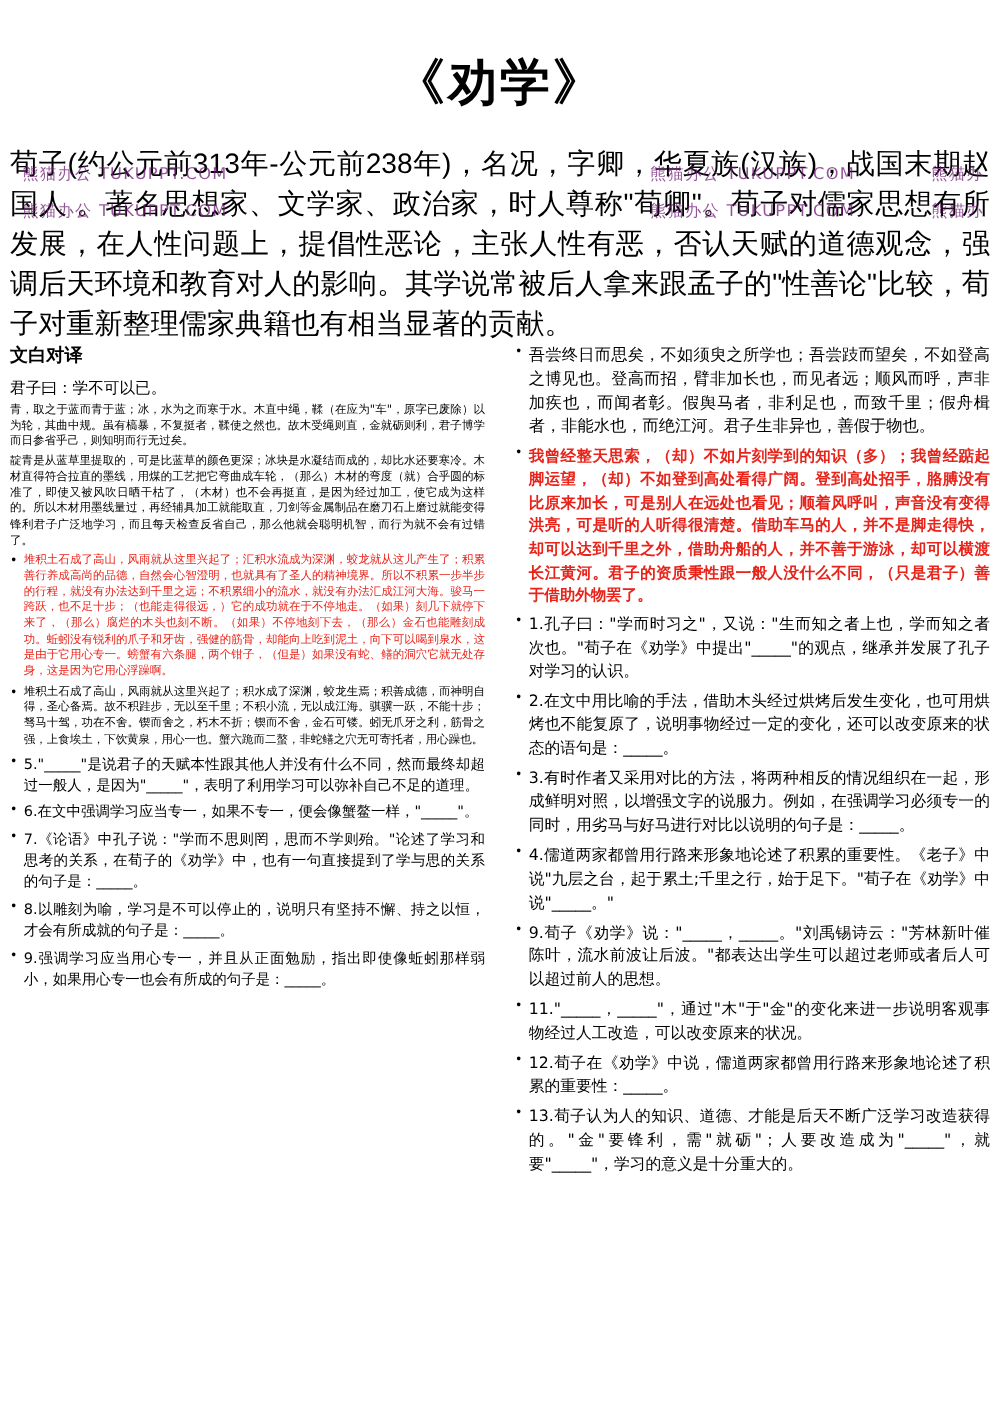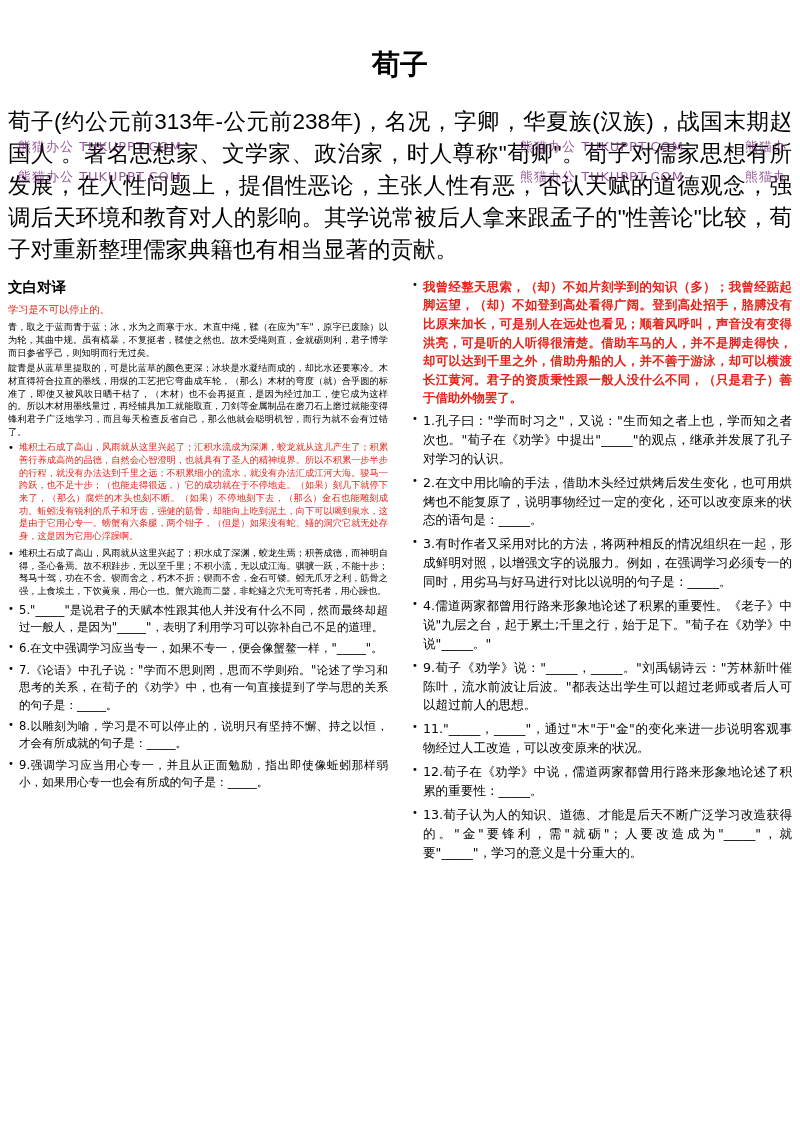--- a/index.html
+++ b/index.html
@@ -48,21 +48,20 @@
     line-height:1.42;
     font-family:Liberation Sans, sans-serif;
     margin:22px 0 0 0;
     text-align:justify;
     letter-spacing:0px;
   }
 
   
   .cols{
     display:flex;
-    margin-top:12px;
     gap:24px;
   }
   .col{width:50%;}
 
   .sec-title{
     font-size:14.5px;
     font-weight:bold;
     margin:0 0 6px 0;
     font-family:"DejaVu Sans","Liberation Sans",sans-serif;
   }
@@ -121,30 +120,30 @@
 
 <div class="page">
 
   <div class="wm" style="left:18px;top:92px;">熊猫办公 TUKUPPT.COM</div>
   <div class="wm" style="left:520px;top:92px;">熊猫办公 TUKUPPT.COM</div>
   <div class="wm" style="left:745px;top:92px;">熊猫办</div>
   <div class="wm" style="left:18px;top:122px;">熊猫办公 TUKUPPT.COM</div>
   <div class="wm" style="left:520px;top:122px;">熊猫办公 TUKUPPT.COM</div>
   <div class="wm" style="left:745px;top:122px;">熊猫办</div>
 
-  <h2 class="author">荀子</h2>
+  <h1 class="main-title">《劝学》</h1>
 
   <p class="intro">荀子(约公元前313年-公元前238年)，名况，字卿，华夏族(汉族)，战国末期赵国人 。著名思想家、文学家、政治家，时人尊称"荀卿"。荀子对儒家思想有所发展，在人性问题上，提倡性恶论，主张人性有恶，否认天赋的道德观念，强调后天环境和教育对人的影响。其学说常被后人拿来跟孟子的"性善论"比较，荀子对重新整理儒家典籍也有相当显著的贡献。</p>
 
   <div class="cols">
 
     <div class="col">
       <div class="sec-title">文白对译</div>
 
-      <div class="small red">学习是不可以停止的。</div>
+      <div class="line">君子曰：学不可以已。</div>
 
       <div class="tiny">青，取之于蓝而青于蓝；冰，水为之而寒于水。木直中绳，鞣（在应为"车"，原字已废除）以为轮，其曲中规。虽有槁暴，不复挺者，鞣使之然也。故木受绳则直，金就砺则利，君子博学而日参省乎己，则知明而行无过矣。</div>
       <div class="tiny">靛青是从蓝草里提取的，可是比蓝草的颜色更深；冰块是水凝结而成的，却比水还要寒冷。木材直得符合拉直的墨线，用煤的工艺把它弯曲成车轮，（那么）木材的弯度（就）合乎圆的标准了，即使又被风吹日晒干枯了，（木材）也不会再挺直，是因为经过加工，使它成为这样的。所以木材用墨线量过，再经辅具加工就能取直，刀剑等金属制品在磨刀石上磨过就能变得锋利君子广泛地学习，而且每天检查反省自己，那么他就会聪明机智，而行为就不会有过错了。</div>
 
       <ul class="bul">
         <li>
           <div class="tiny red">堆积土石成了高山，风雨就从这里兴起了；汇积水流成为深渊，蛟龙就从这儿产生了；积累善行养成高尚的品德，自然会心智澄明，也就具有了圣人的精神境界。所以不积累一步半步的行程，就没有办法达到千里之远；不积累细小的流水，就没有办法汇成江河大海。骏马一跨跃，也不足十步；（也能走得很远，）它的成功就在于不停地走。（如果）刻几下就停下来了，（那么）腐烂的木头也刻不断。（如果）不停地刻下去，（那么）金石也能雕刻成功。蚯蚓没有锐利的爪子和牙齿，强健的筋骨，却能向上吃到泥土，向下可以喝到泉水，这是由于它用心专一。螃蟹有六条腿，两个钳子，（但是）如果没有蛇、鳝的洞穴它就无处存身，这是因为它用心浮躁啊。</div>
         </li>
         <li>
           <div class="tiny">堆积土石成了高山，风雨就从这里兴起了；积水成了深渊，蛟龙生焉；积善成德，而神明自得，圣心备焉。故不积跬步，无以至千里；不积小流，无以成江海。骐骥一跃，不能十步；驽马十驾，功在不舍。锲而舍之，朽木不折；锲而不舍，金石可镂。蚓无爪牙之利，筋骨之强，上食埃土，下饮黄泉，用心一也。蟹六跪而二螯，非蛇鳝之穴无可寄托者，用心躁也。</div>
@@ -166,20 +165,23 @@
         </li>
         <li>
           <div class="q"><span>9.</span><span>强调学习应当用心专一，并且从正面勉励，指出即使像蚯蚓那样弱小，如果用心专一也会有所成的句子是：_____。</span></div>
         </li>
       </ul>
     </div>
 
     <div class="col">
       <ul class="bul">
         <li>
+          <div class="right-para">吾尝终日而思矣，不如须臾之所学也；吾尝跂而望矣，不如登高之博见也。登高而招，臂非加长也，而见者远；顺风而呼，声非加疾也，而闻者彰。假舆马者，非利足也，而致千里；假舟楫者，非能水也，而绝江河。君子生非异也，善假于物也。</div>
+        </li>
+        <li>
           <div class="right-para red">我曾经整天思索，（却）不如片刻学到的知识（多）；我曾经踮起脚运望，（却）不如登到高处看得广阔。登到高处招手，胳膊没有比原来加长，可是别人在远处也看见；顺着风呼叫，声音没有变得洪亮，可是听的人听得很清楚。借助车马的人，并不是脚走得快，却可以达到千里之外，借助舟船的人，并不善于游泳，却可以横渡长江黄河。君子的资质秉性跟一般人没什么不同，（只是君子）善于借助外物罢了。</div>
         </li>
       </ul>
 
       <ul class="bul">
         <li>
           <div class="q2"><span>1.</span><span>孔子曰："学而时习之"，又说："生而知之者上也，学而知之者次也。"荀子在《劝学》中提出"_____"的观点，继承并发展了孔子对学习的认识。</span></div>
         </li>
         <li>
           <div class="q2"><span>2.</span><span>在文中用比喻的手法，借助木头经过烘烤后发生变化，也可用烘烤也不能复原了，说明事物经过一定的变化，还可以改变原来的状态的语句是：_____。</span></div>

